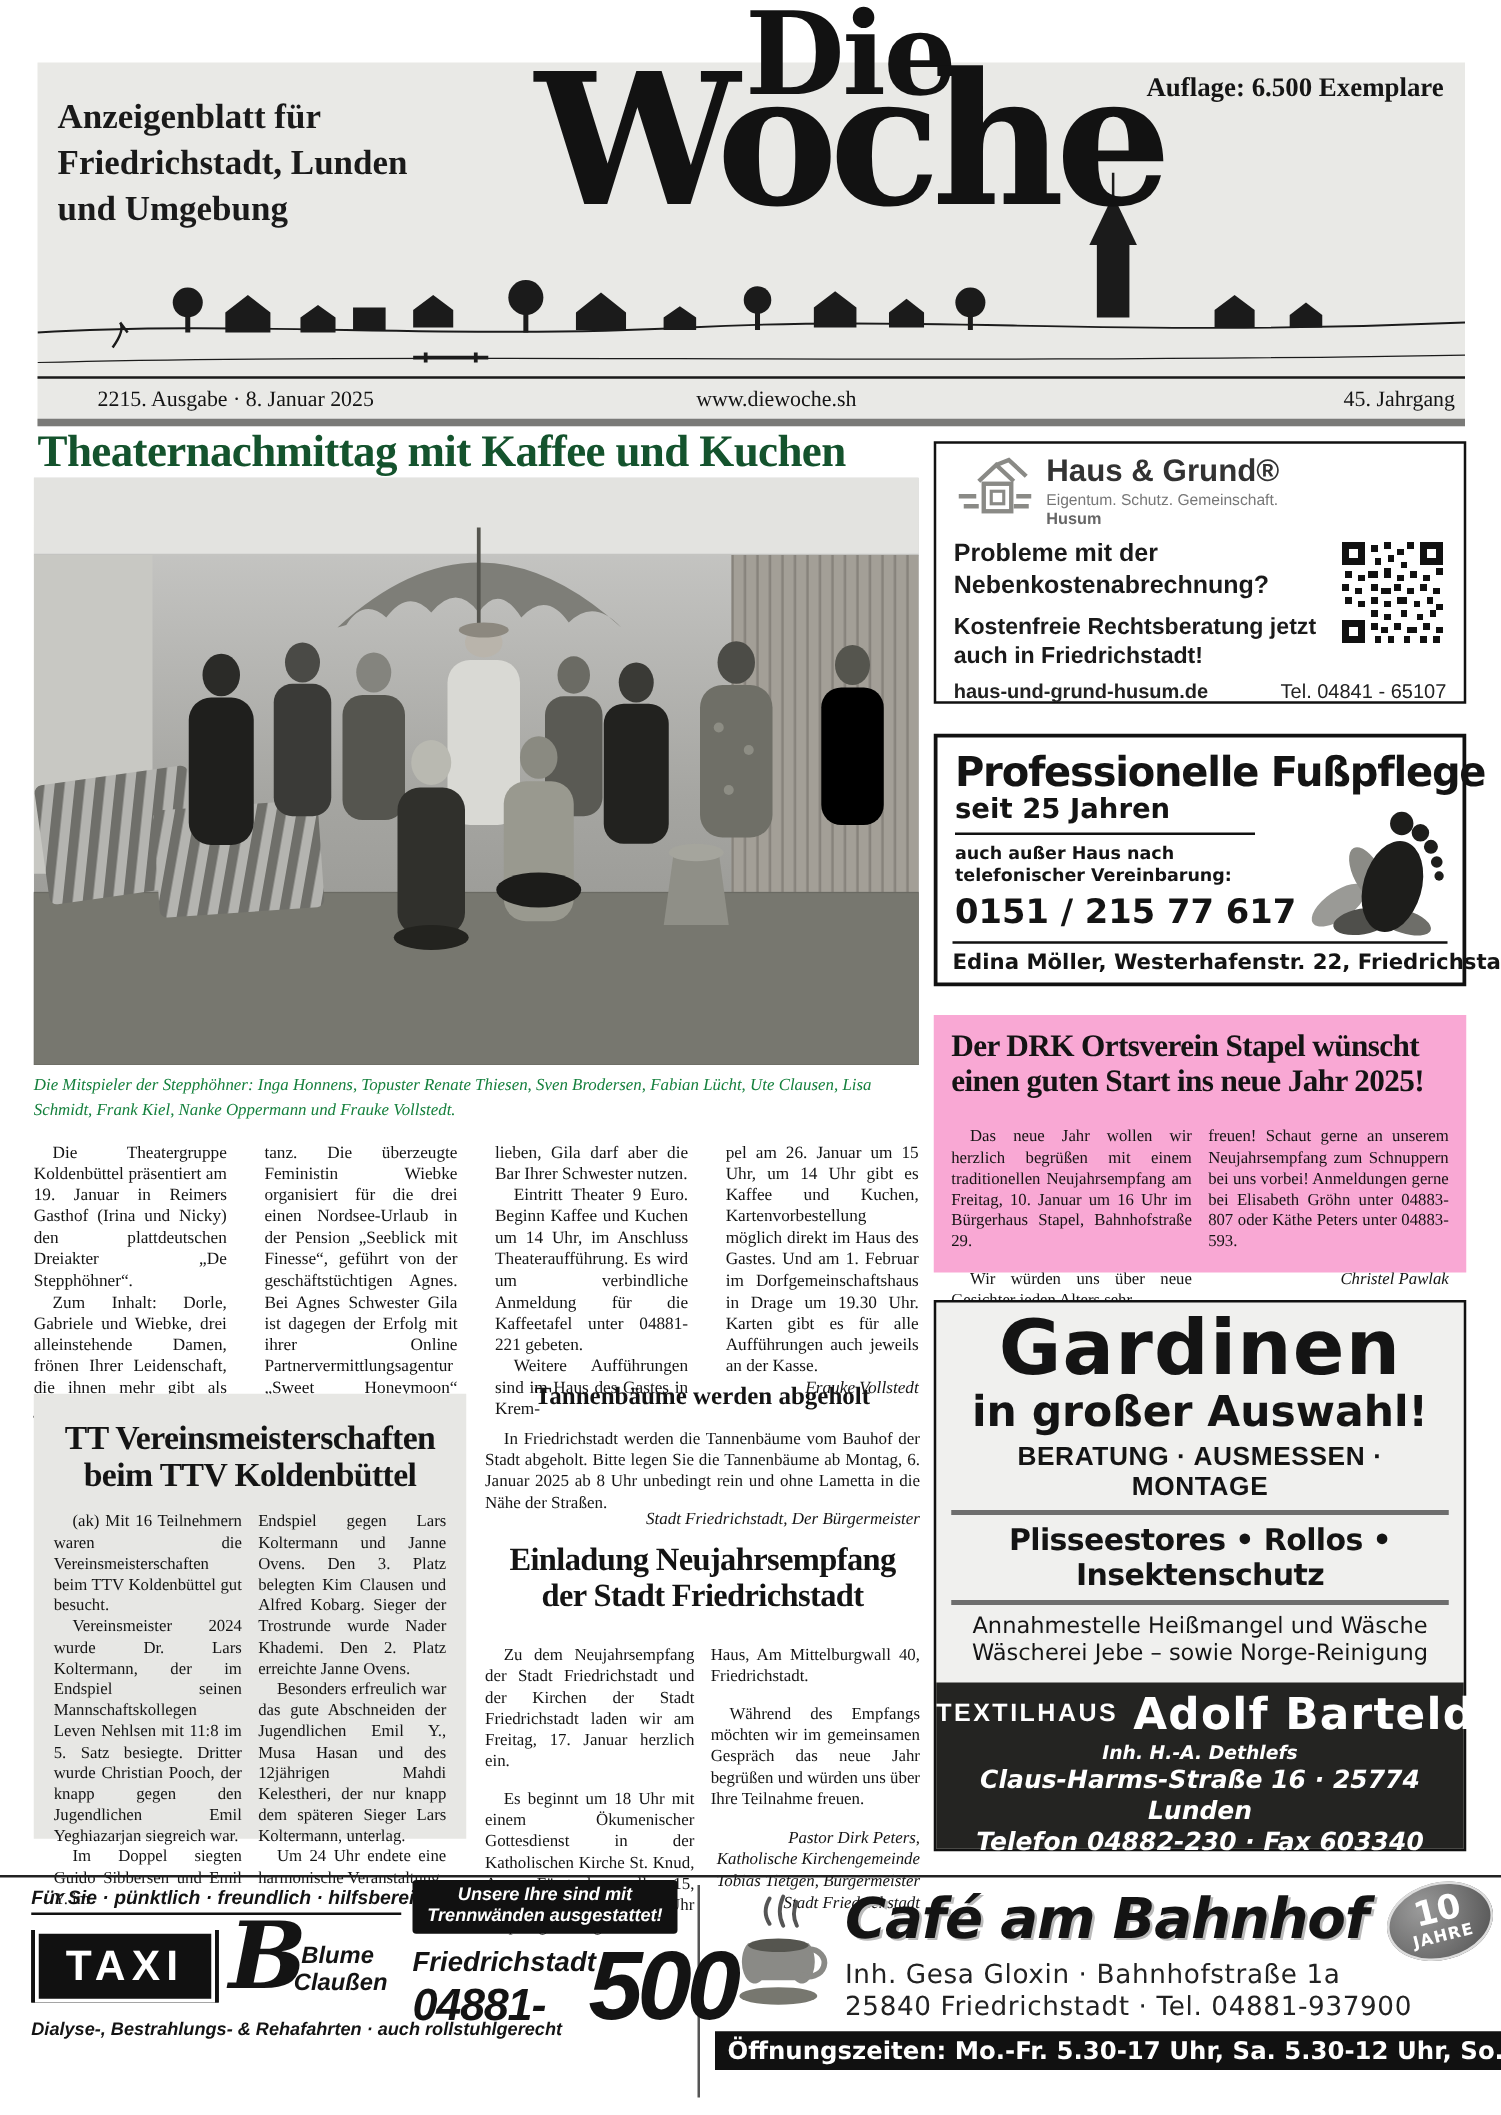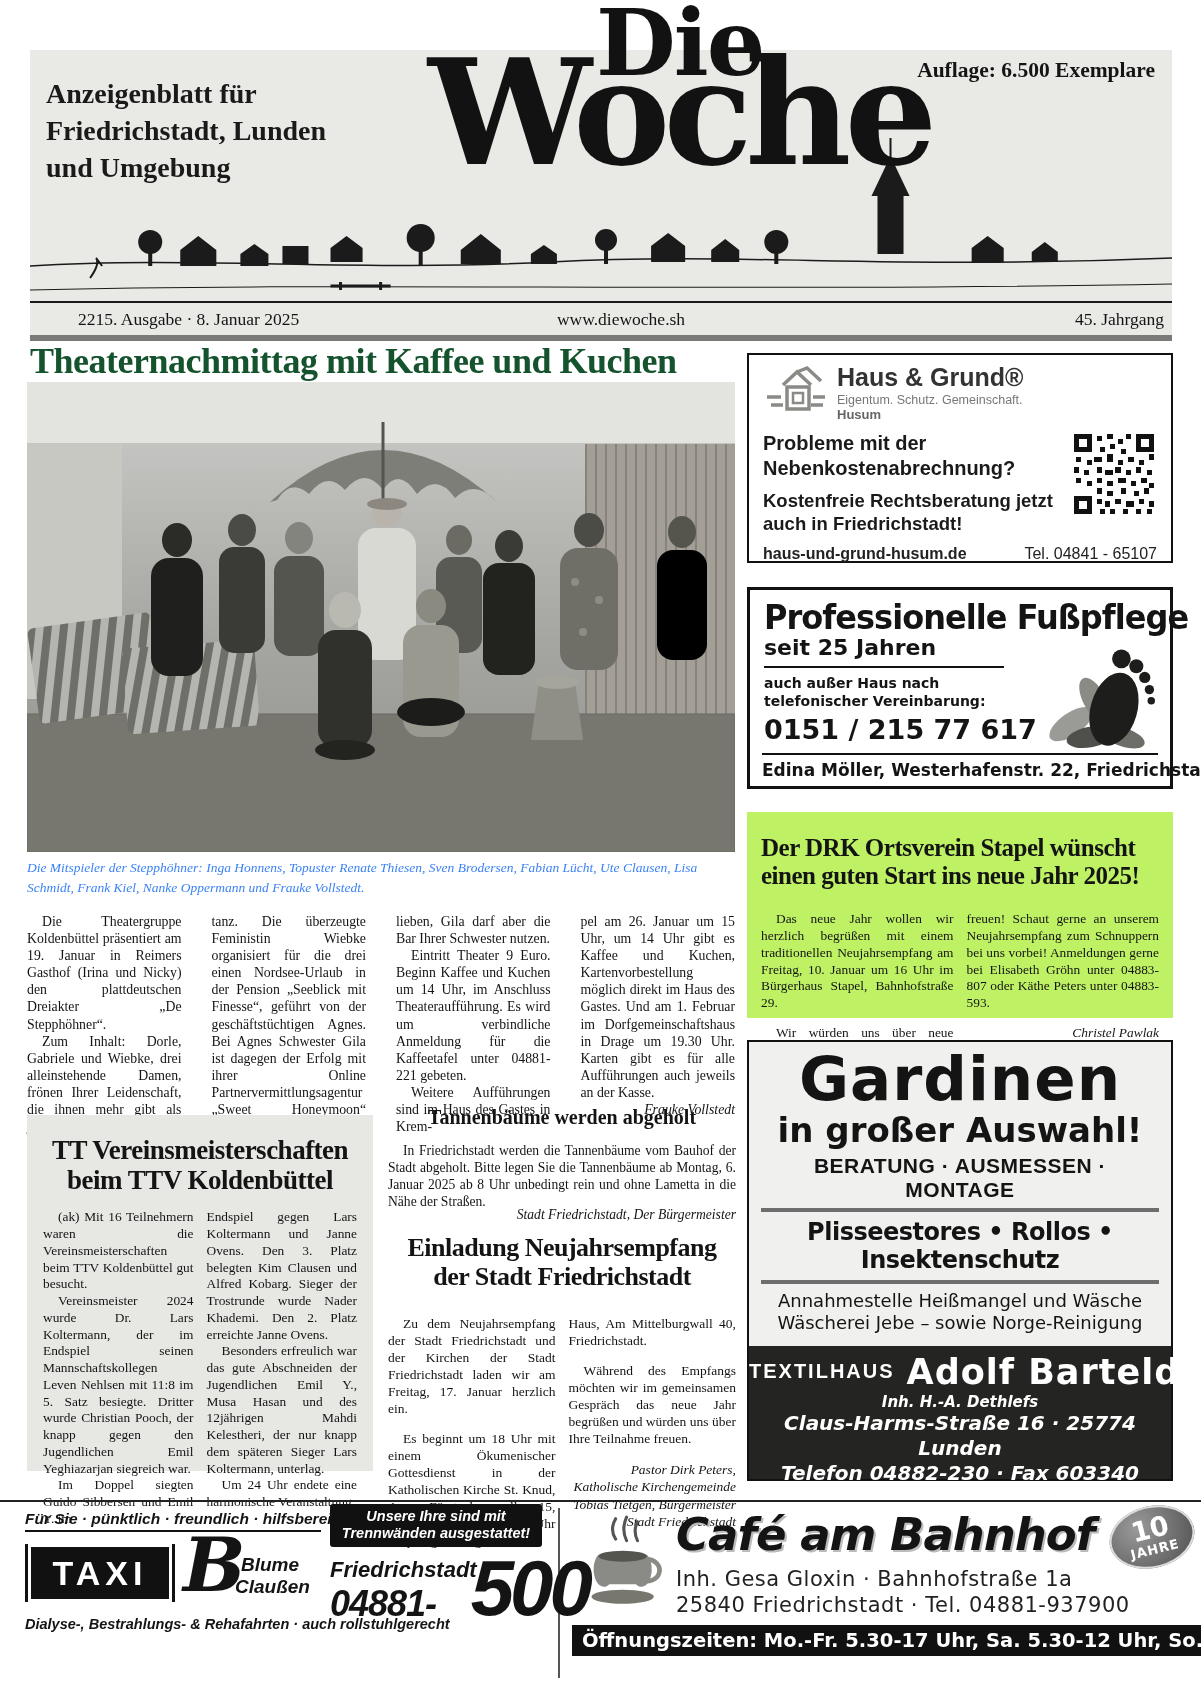--- a/index.html
+++ b/index.html
@@ -17,21 +17,21 @@
   .mast-url{flex:1;text-align:center;}
   .mast-volume{flex:1;text-align:right;margin-right:8px;}
   .logo{left:428px;top:2px;width:566px;text-align:left;z-index:3;font-family:"DejaVu Serif",serif;font-weight:bold;color:#121212;}
   .logo-die{font-size:92px;line-height:.9;margin-left:168px;letter-spacing:-2px;}
   .logo-woche{font-size:146px;line-height:.82;margin-top:-32px;letter-spacing:-7px;}
   .auflage{right:46px;top:58px;z-index:3;font-size:21.5px;font-weight:bold;color:#151515;}
 
   
   .headline{left:30px;top:340px;width:712px;font-size:36px;font-weight:bold;letter-spacing:-.5px;color:#14532d;}
   .photo{left:27px;top:382px;width:708px;height:470px;display:block;}
-  .caption{left:27px;top:858px;width:708px;font-style:italic;font-size:13.5px;line-height:1.45;color:#3b82f6;}
+  .caption{left:27px;top:858px;width:708px;font-style:italic;font-size:13.5px;line-height:1.45;color:#15803d;}
   .bodycols{left:27px;top:913px;width:708px;display:flex;gap:30px;}
   .bodycols .col{flex:1;font-size:13.8px;line-height:1.24;text-align:justify;}
   .bodycols p,.boxcols p{margin:0;}
   .ind{text-indent:15px;}
   .sig{font-style:italic;text-align:right;}
 
   
   .ttbox{left:27px;top:1115px;width:346px;height:356px;background:#e7e7e4;box-sizing:border-box;padding:16px 16px 0 16px;}
   .tt-head{font-size:27px;font-weight:bold;text-align:center;line-height:1.12;margin-top:4px;letter-spacing:-.5px;}
   .boxcols{display:flex;gap:13px;margin-top:14px;}
@@ -66,21 +66,21 @@
   .fpbox{left:747px;top:587px;width:426px;height:202px;background:#fff;border:3px solid #111;box-sizing:border-box;padding:8px 14px;}
   .fp-title{font-family:"DejaVu Sans",sans-serif;font-size:33px;font-weight:bold;letter-spacing:-1px;transform:scaleX(.97);transform-origin:left;white-space:nowrap;}
   .fp-sub{font-family:"DejaVu Sans",sans-serif;font-size:22px;font-weight:bold;margin-top:-2px;}
   .fp-rule{width:240px;border-top:2px solid #111;margin:6px 0;}
   .fp-note{font-family:"DejaVu Sans",sans-serif;font-size:14px;font-weight:bold;line-height:1.3;}
   .fp-phone{font-family:"DejaVu Sans",sans-serif;font-size:27px;font-weight:bold;margin-top:4px;}
   .fp-foot-ico{position:absolute;right:12px;top:52px;width:118px;height:112px;}
   .fp-addr{position:absolute;left:12px;right:12px;bottom:6px;border-top:2px solid #111;padding-top:5px;
       font-family:"DejaVu Sans",sans-serif;font-size:17px;font-weight:bold;white-space:nowrap;}
 
-  .drkbox{left:747px;top:812px;width:426px;height:206px;background:#bef264;box-sizing:border-box;padding:22px 14px;}
+  .drkbox{left:747px;top:812px;width:426px;height:206px;background:#f9a8d4;box-sizing:border-box;padding:12px 14px;}
   .drk-head{font-size:25px;font-weight:bold;line-height:1.12;letter-spacing:-.5px;}
   .drk-cols{display:flex;gap:13px;margin-top:8px;}
   .drk-cols .col{flex:1;font-size:13.4px;line-height:1.25;text-align:justify;}
 
   .gardbox{left:747px;top:1040px;width:426px;height:441px;background:#f0f0ee;border:2px solid #111;box-sizing:border-box;}
   .gard-inner{padding:8px 12px 0 12px;text-align:center;}
   .gard-title{font-family:"DejaVu Sans",sans-serif;font-size:61px;font-weight:bold;line-height:.95;letter-spacing:1px;}
   .gard-sub{font-family:"DejaVu Sans",sans-serif;font-size:34px;font-weight:bold;margin-top:2px;}
   .gard-serv{font-family:"Liberation Sans",sans-serif;font-size:21px;font-weight:bold;margin-top:4px;letter-spacing:.5px;}
   .gard-rule{border-top:4px solid #6e6e6e;margin:6px 0;}

